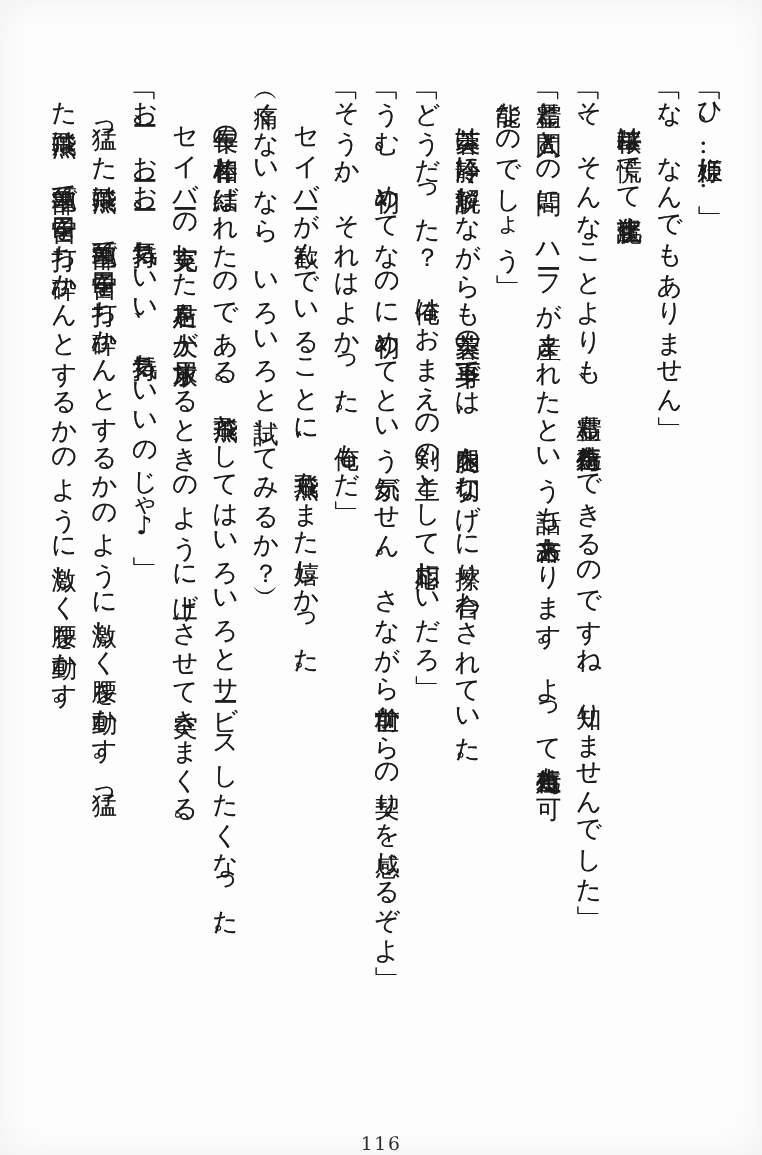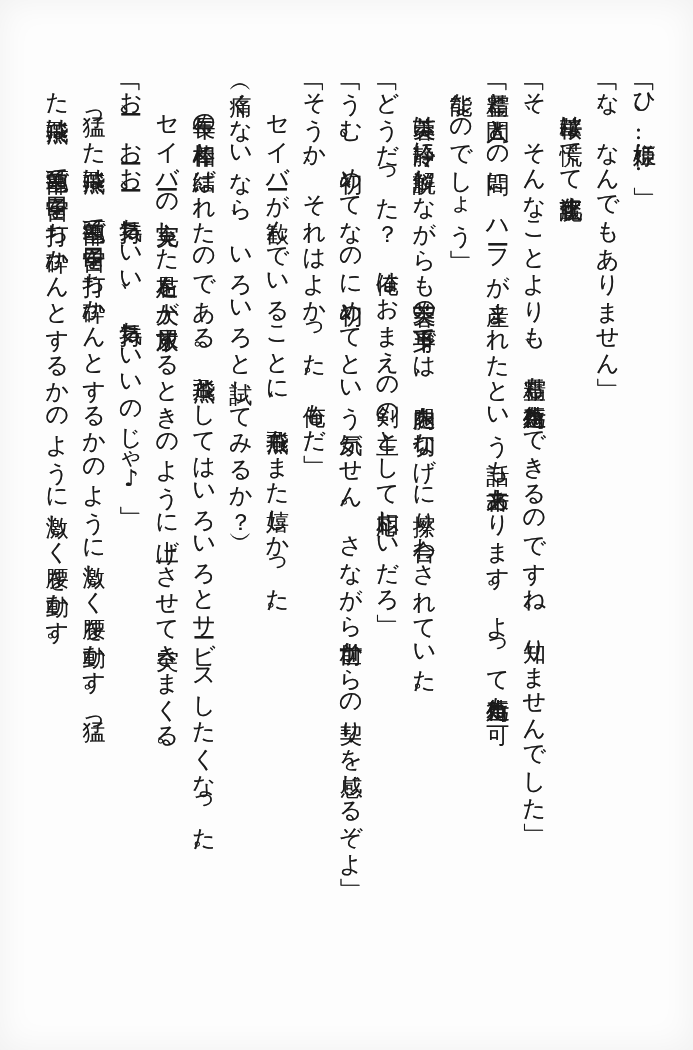--- a/index.html
+++ b/index.html
@@ -61,13 +61,14 @@
     <div class="vcol">「うむ、初めてなのに初めてという気がせん。さながら前世からの契りを感じるぞよ」</div>
     <div class="vcol">「そうか、それはよかった。俺もだ」</div>
     <div class="vcol">　セイバーが歓んでいることに、飛燕もまた嬉しかった。</div>
     <div class="vcol">（痛くないなら、いろいろと試してみるか？）</div>
     <div class="vcol">　長年の相棒と結ばれたのである。飛燕としてはいろいろとサービスしたくなった。</div>
     <div class="vcol">　セイバーの充実した右足を犬が放尿するときのように上げさせて突きまくる。</div>
     <div class="vcol">「おー、おーおー、気持ちいい、気持ちいいのじゃ♪」</div>
     <div class="vcol">　猛った飛燕は、亀頭部で子宮口を打ち砕かんとするかのように激しく腰を動かす。猛っ</div>
     <div class="vcol">た飛燕は、亀頭部で子宮口を打ち砕かんとするかのように激しく腰を動かす。</div>
   </div>
+  <div class="page-number">116</div>
 </div>
 
 </body></html>

